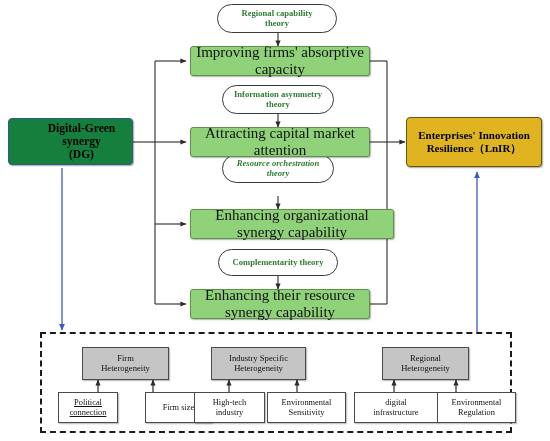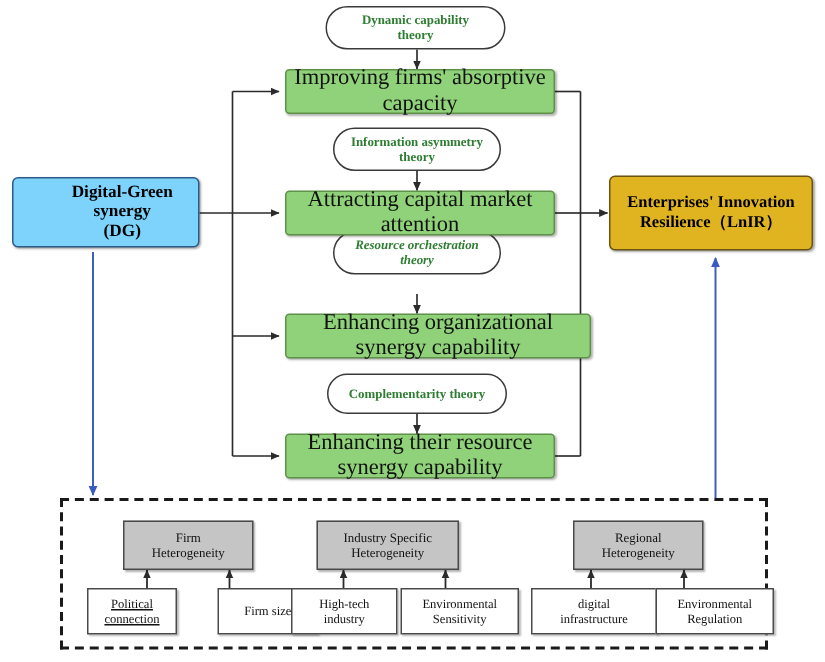--- a/index.html
+++ b/index.html
@@ -29,21 +29,21 @@
     box-sizing: border-box;
     display: flex;
     align-items: center;
     justify-content: center;
     text-align: center;
     line-height: 1.15;
   }
 
   
   .src-box {
-    background: #7dd3fc;
+    background: #15803d;
     border: 1.4px solid #2E5C8A;
     border-radius: 4px;
     color: #000000;
     font-weight: bold;
     font-size: 11.5px;
     box-shadow: 1px 1px 1.5px rgba(0,0,0,0.35);
     padding-left: 22px;
   }
 
   
@@ -172,21 +172,21 @@
 
   <div class="node goal-box" style="left:406px; top:117px; width:136px; height:50px;">
     <div>
       <span class="lbl">Enterprises' Innovation</span>
       <span class="lbl">Resilience（LnIR）</span>
     </div>
   </div>
 
   <div class="node theory-pill" style="left:217px; top:4px; width:120px; height:29px;">
     <div>
-      <span class="lbl">Dynamic capability</span>
+      <span class="lbl">Regional capability</span>
       <span class="lbl">theory</span>
     </div>
   </div>
 
   <div class="node theory-pill" style="left:222px; top:85px; width:112px; height:29px;">
     <div>
       <span class="lbl">Information asymmetry</span>
       <span class="lbl">theory</span>
     </div>
   </div>

